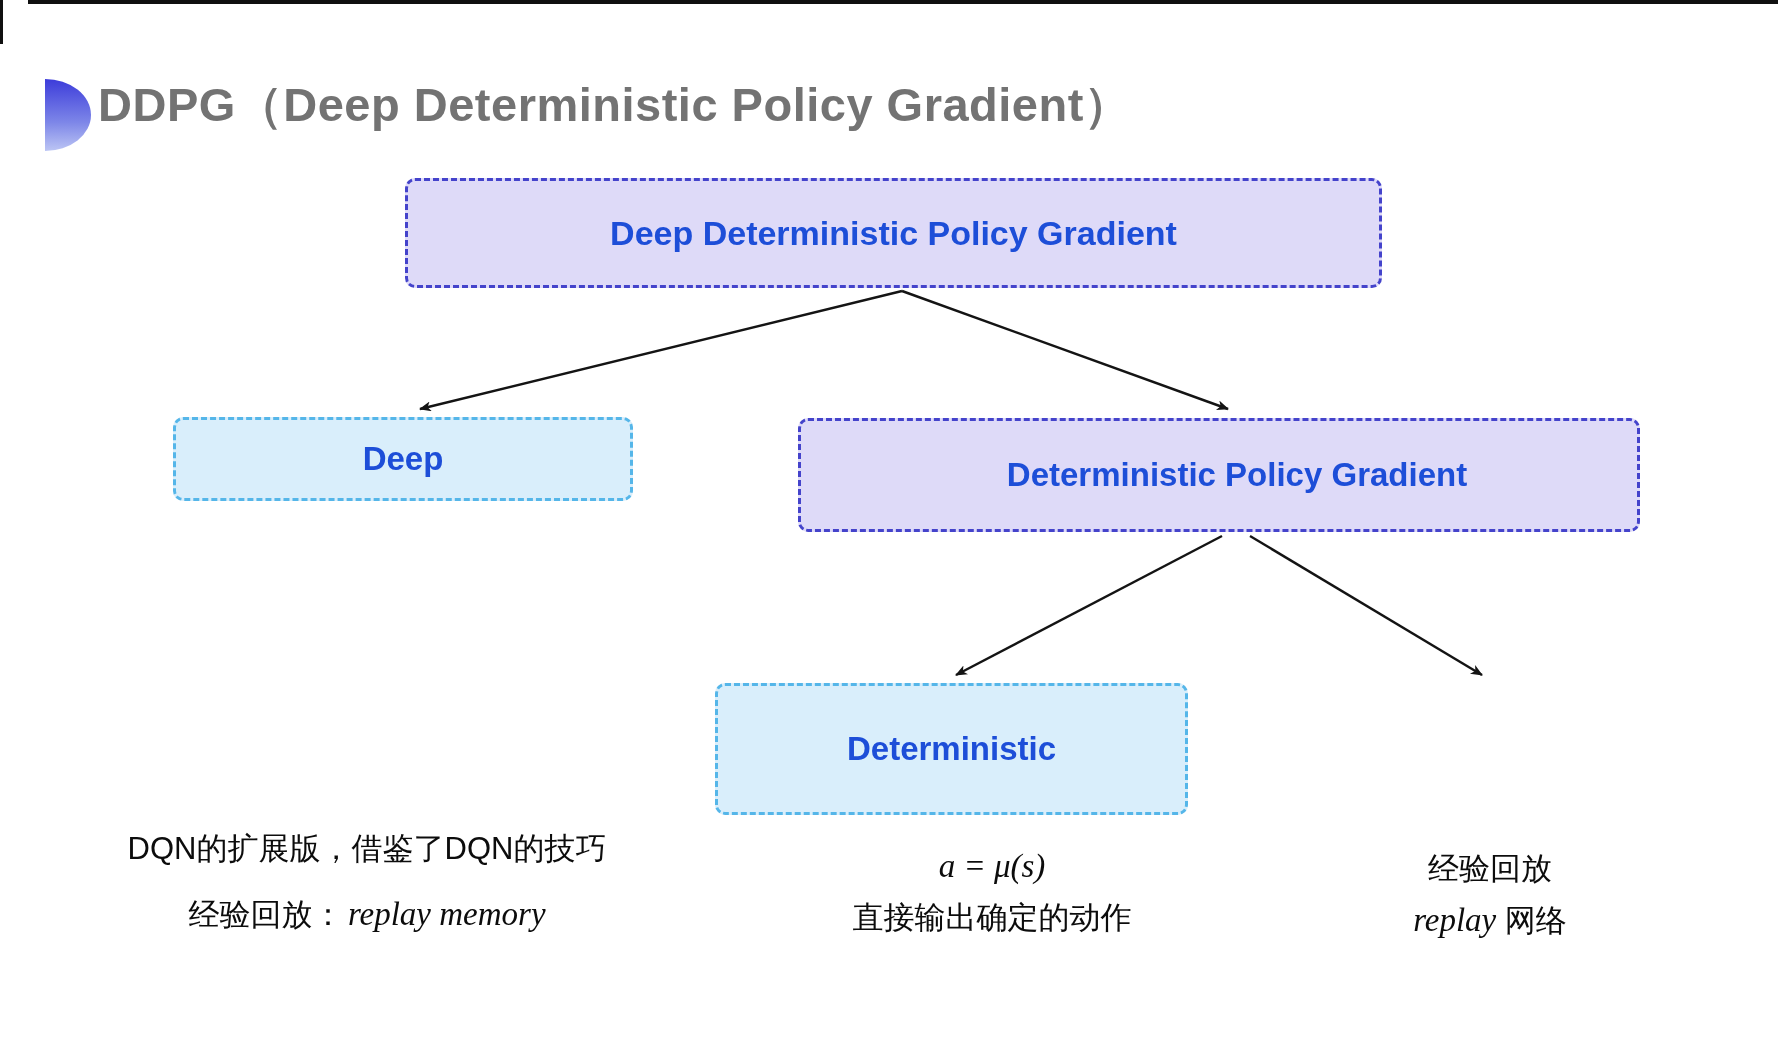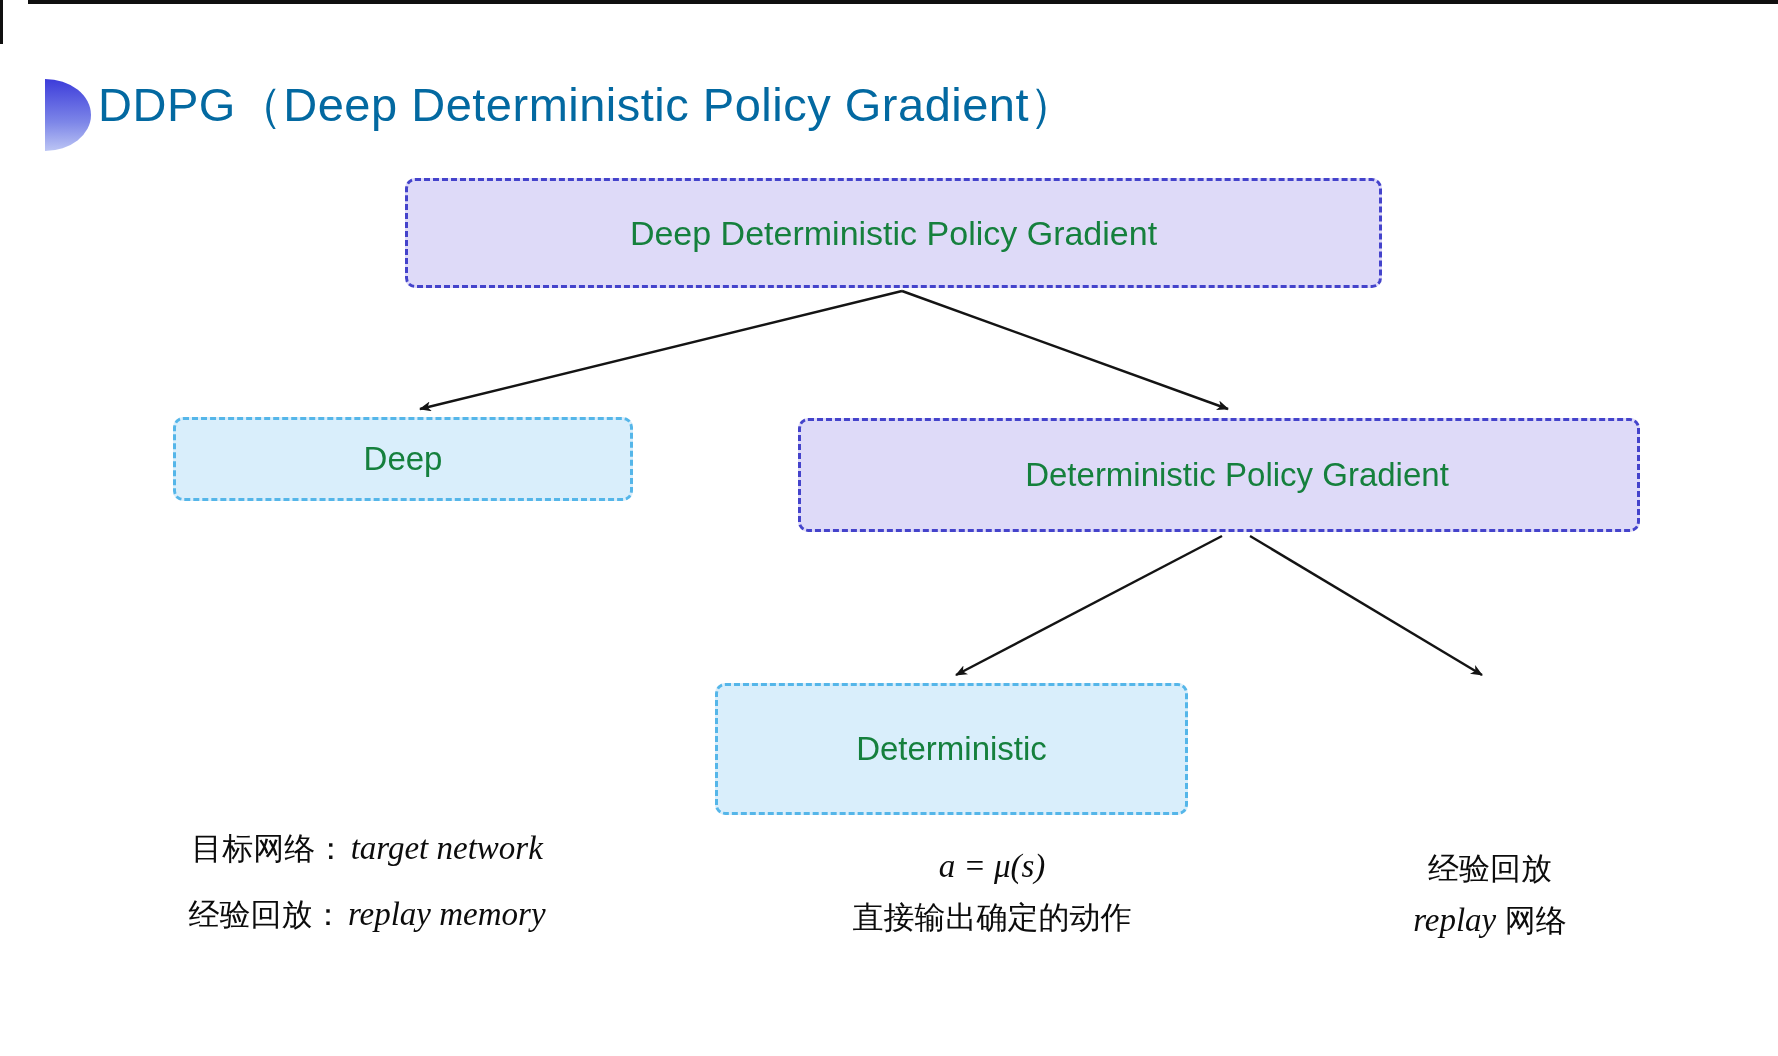--- a/index.html
+++ b/index.html
@@ -10,28 +10,28 @@
   .edge-top{position:absolute;top:0;left:28px;right:0;height:4px;background:#101010;}
   .edge-left{position:absolute;top:0;left:0;width:3px;height:44px;background:#101010;}
 
   .title-bullet{
     position:absolute;left:45px;top:79px;width:46px;height:72px;
     border-radius:0 100% 100% 0 / 0 50% 50% 0;
     background:linear-gradient(180deg,#3c3cda 0%,#7d86e8 60%,#bcc5f4 100%);
   }
   .page-title{
     position:absolute;left:98px;top:74px;width:1400px;
-    font-size:47px;font-weight:400;color:#0369a1;letter-spacing:0.5px;white-space:nowrap;
+    font-size:47px;font-weight:700;color:#737373;letter-spacing:0.5px;white-space:nowrap;
   }
 
   .node{
     position:absolute;display:flex;align-items:center;justify-content:center;
     border-radius:10px;box-sizing:border-box;
   }
-  .node .lbl{color:#15803d;font-weight:400;font-size:33px;white-space:nowrap;}
+  .node .lbl{color:#1d4ed8;font-weight:700;font-size:33px;white-space:nowrap;}
   .node.purple{background:#dedaf8;border:3px dashed #4443cb;}
   .node.cyan{background:#d9eefb;border:3px dashed #55b6e9;}
 
   #n-root{left:405px;top:178px;width:977px;height:110px;}
   #n-root .lbl{font-size:34px;}
   #n-deep{left:173px;top:417px;width:460px;height:84px;}
   #n-dpg{left:798px;top:418px;width:842px;height:114px;padding-left:36px;}
   #n-det{left:715px;top:683px;width:473px;height:132px;}
   #n-pg{left:1261px;top:683px;width:463px;height:108px;}
 
@@ -86,21 +86,21 @@
   <div id="n-dpg" class="node purple">
     <span class="lbl">Deterministic Policy Gradient</span>
   </div>
 
   <div id="n-det" class="node cyan">
     <span class="lbl">Deterministic</span>
   </div>
 
 
   <div id="note-left" class="note">
-    <div class="row"><span class="cjk">目标网络：</span>&nbsp;<span class="math">target network</span></div>
+    <div class="row cjk">DQN的扩展版，借鉴了DQN的技巧</div>
     <div class="row"><span class="cjk">经验回放：</span>&nbsp;<span class="math">replay memory</span></div>
   </div>
 
   <div id="note-mid" class="note">
     <div class="row math">a = μ(s)</div>
     <div class="row cjk">直接输出确定的动作</div>
   </div>
 
   <div id="note-right" class="note">
     <div class="row cjk">经验回放</div>

